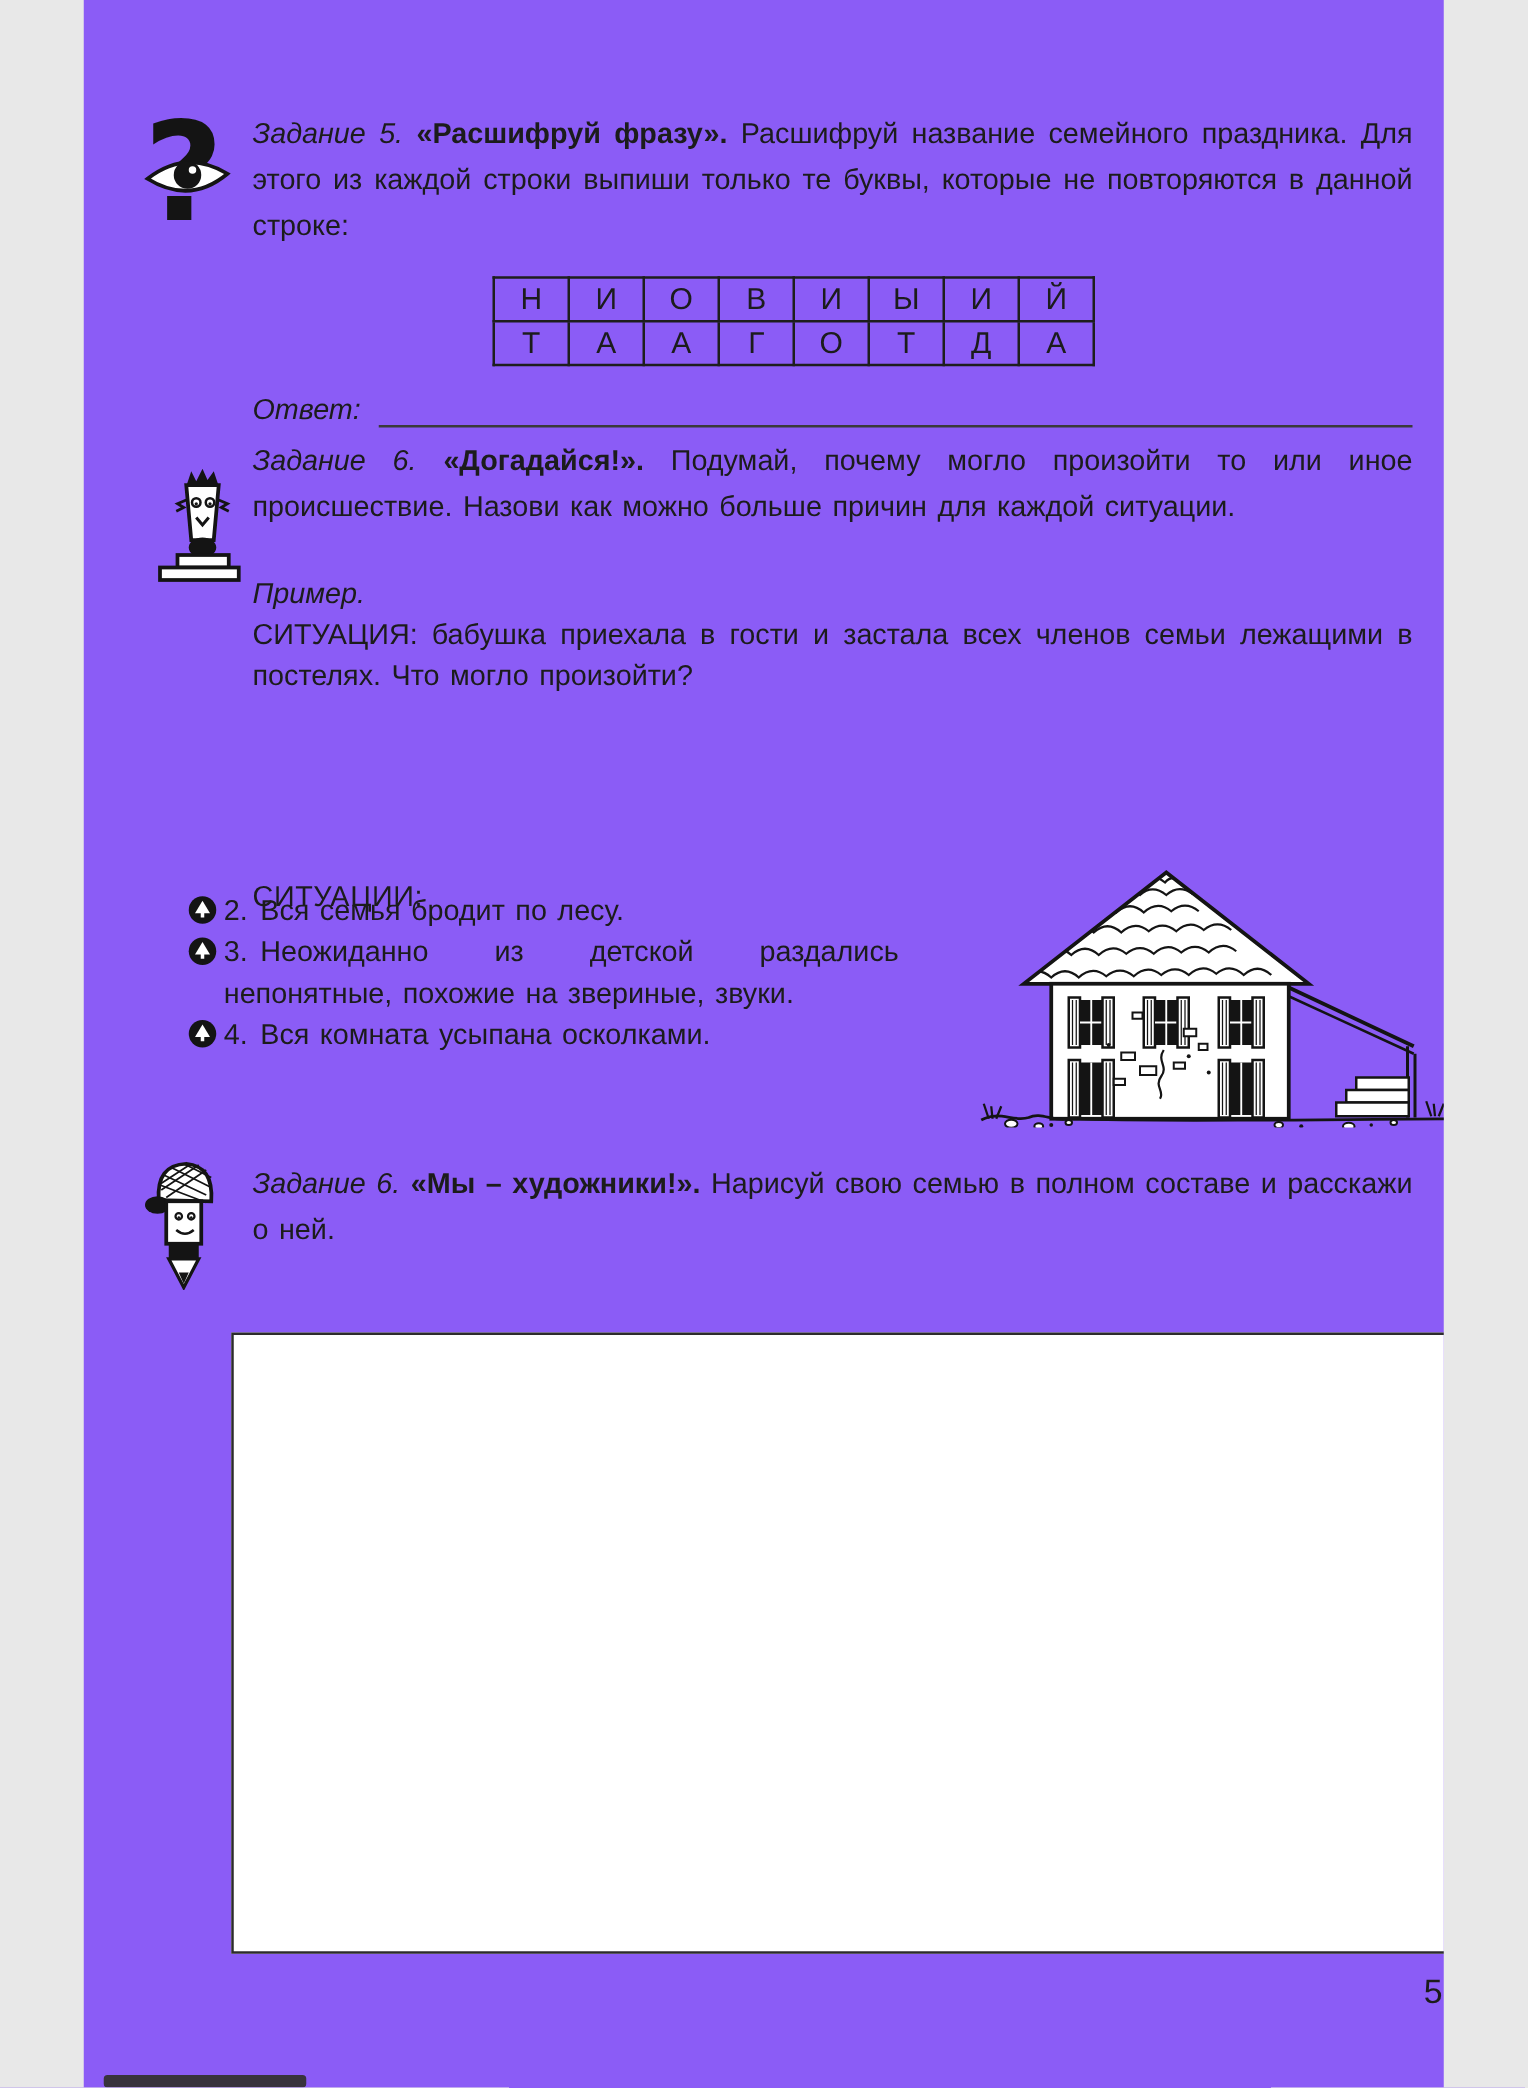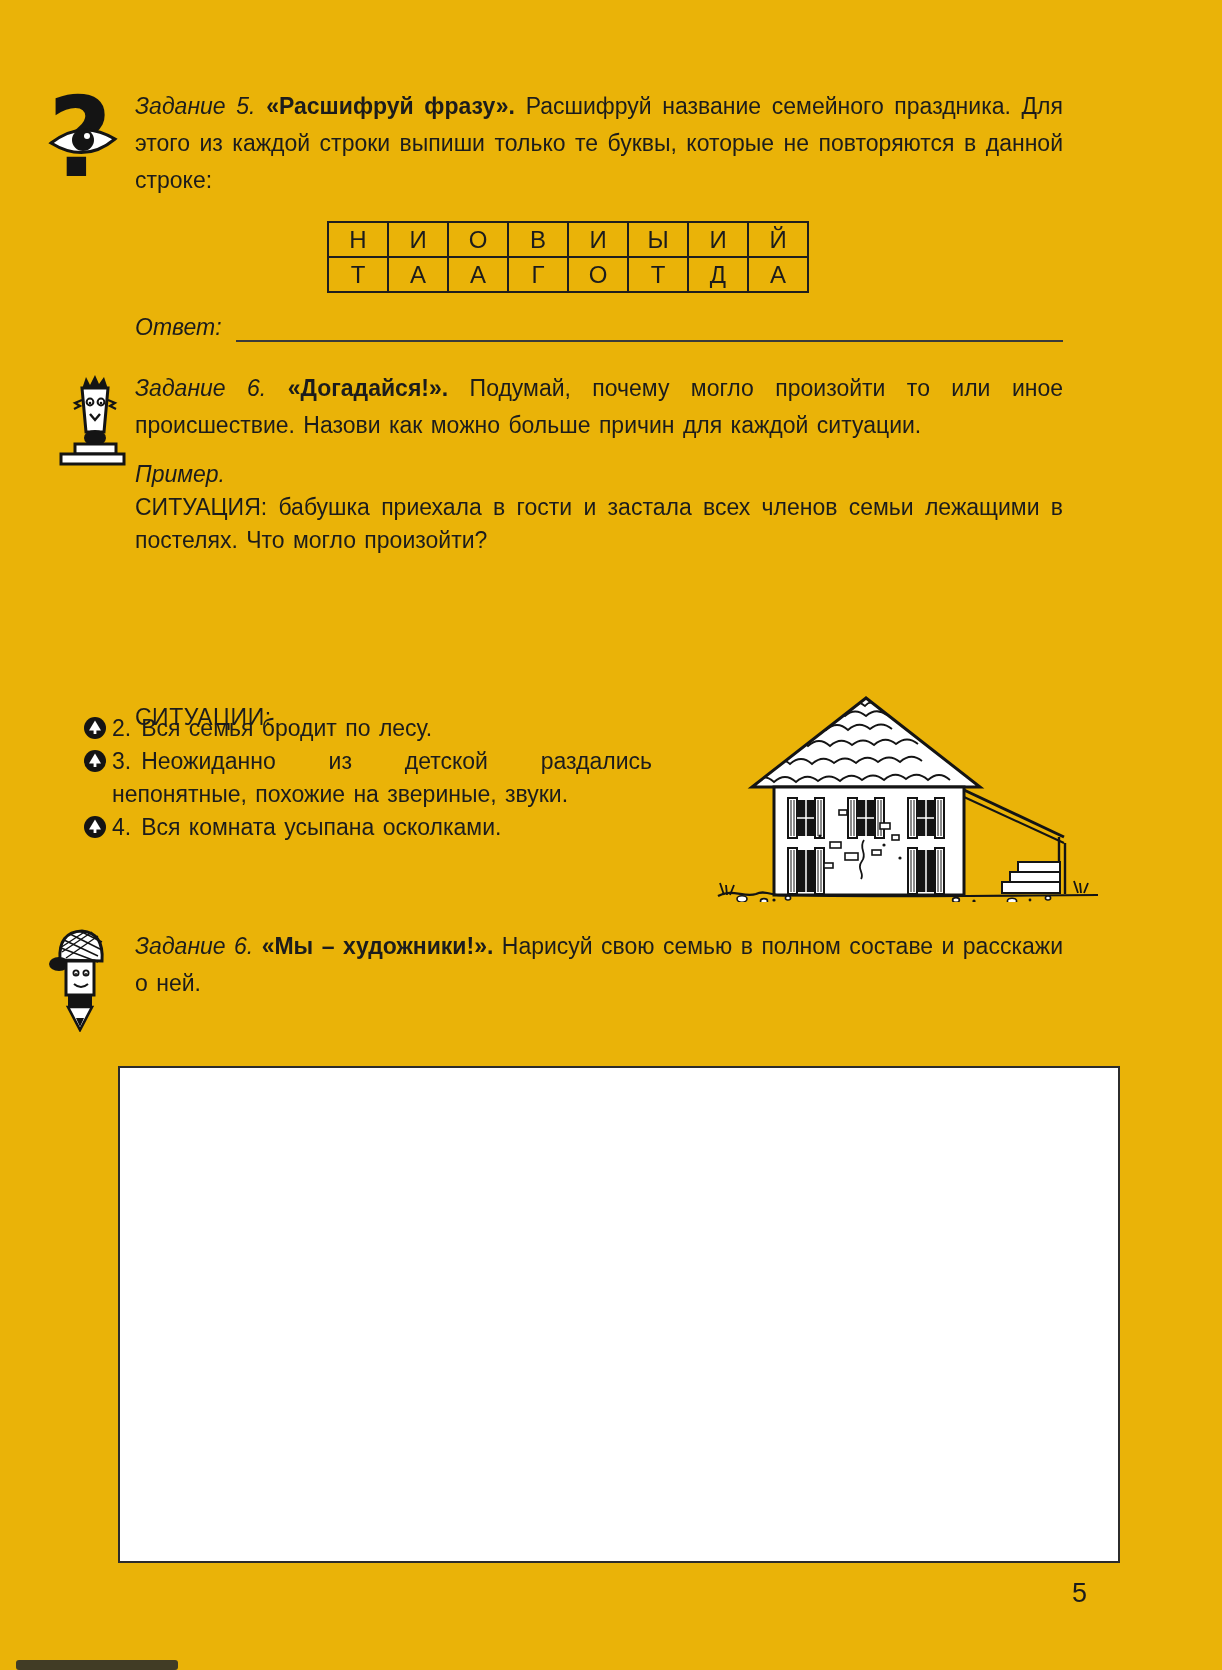--- a/index.html
+++ b/index.html
@@ -1,18 +1,18 @@
 <!DOCTYPE html>
 <html><head>
 <meta charset="utf-8">
 <style>
   html,body { margin:0; padding:0; background:#e8e8e8; }
   .page {
-    position:relative; width:1222px; height:1670px; margin:0 auto;
-    background:#eab308; color:#1c1c1c;
+    position:relative; width:1088px; height:1670px; margin:0 auto;
+    background:#8b5cf6; color:#1c1c1c;
     font-family:"Liberation Sans", sans-serif;
     overflow:hidden;
   }
   .abs { position:absolute; }
   .para {
     text-align:justify; font-size:23px; line-height:37px; word-spacing:2px;
   }
   .para-tight { text-align:justify; font-size:23px; line-height:33px; word-spacing:2px; }
   .task-label { font-style:italic; }
   .task-title { font-weight:bold; }
@@ -106,21 +106,21 @@
       <circle cx="49" cy="31" r="1.3" fill="#141414"></circle>
       <path d="M38 42 l5 6 l5 -6" fill="none" stroke="#141414" stroke-width="2.4"></path>
       <path d="M30 28 l-7 3 l5 3 l-6 3" fill="none" stroke="#141414" stroke-width="2.2"></path>
       <path d="M56 28 l7 3 l-5 3 l6 3" fill="none" stroke="#141414" stroke-width="2.2"></path>
       <ellipse cx="43" cy="66" rx="11" ry="8" fill="#141414"></ellipse>
       <rect x="23" y="72" width="41" height="10" fill="#ffffff" stroke="#141414" stroke-width="3"></rect>
       <rect x="9" y="82" width="63" height="10" fill="#ffffff" stroke="#141414" stroke-width="3"></rect>
     </svg>
   </div>
 
-  <div class="abs para" style="left:135px; top:370px; width:928px;">
+  <div class="abs para" style="left:135px; top:350px; width:928px;">
     <span class="task-label">Задание 6.</span>
     <span class="task-title">«Догадайся!».</span>
     <span>Подумай, почему могло произойти то или иное происшествие. Назови как можно больше причин для каждой ситуации.</span>
   </div>
 
   <div class="abs para-tight ital" style="left:135px; top:458px; width:928px;">Пример.</div>
 
   <div class="abs para-tight" style="left:135px; top:491px; width:928px;">СИТУАЦИЯ: бабушка приехала в гости и застала всех членов семьи лежащими в постелях. Что могло произойти?</div>
 
 

